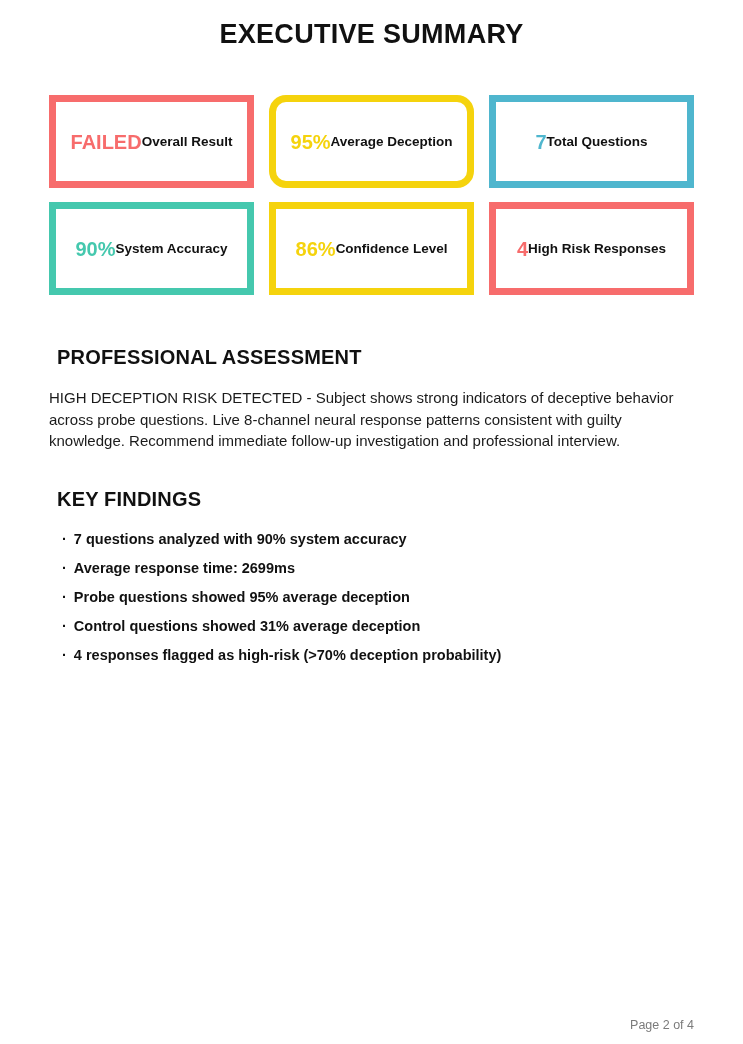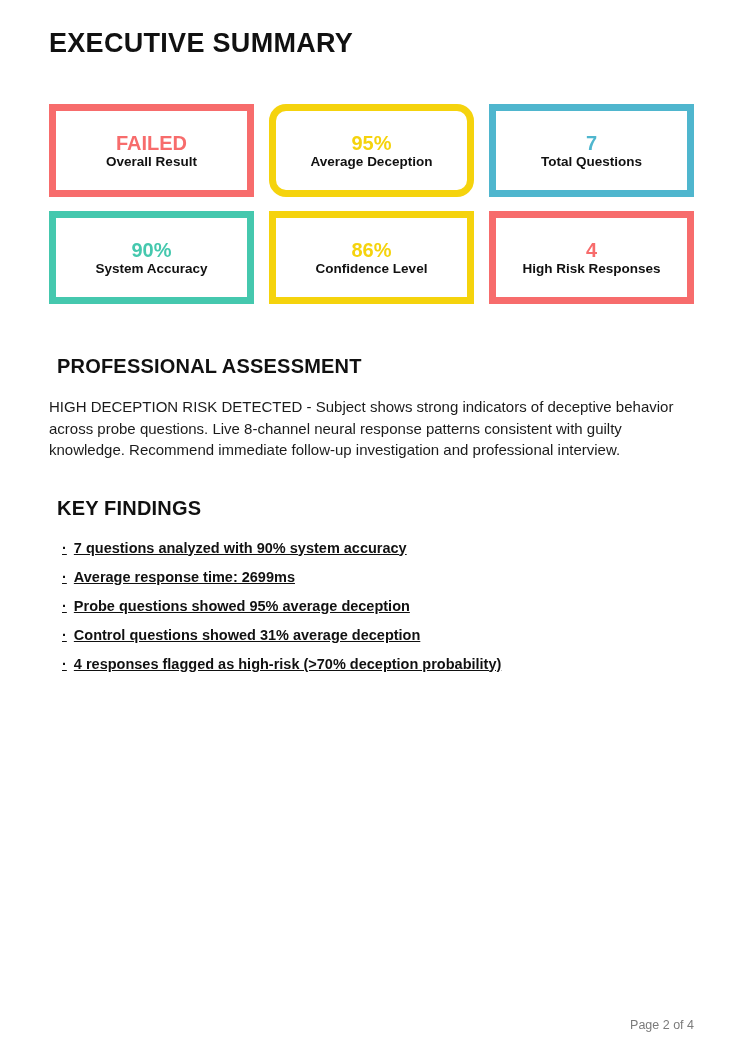--- a/index.html
+++ b/index.html
@@ -9,40 +9,41 @@
     height: 1044px;
     box-sizing: border-box;
     padding: 0 49px;
     background: #ffffff;
     font-family: "Liberation Sans", sans-serif;
     color: #111111;
     overflow: hidden;
   }
   .title {
     margin: 0;
-    padding-top: 28px;
+    padding-top: 19px;
     font-size: 27px;
     line-height: 30px;
     font-weight: bold;
     letter-spacing: 0.3px;
+    text-align: center;
   }
   .cards {
     margin-top: 46px;
     display: grid;
     grid-template-columns: repeat(3, 1fr);
     column-gap: 15px;
     row-gap: 14px;
   }
   .card {
     box-sizing: border-box;
     height: 93px;
     border: 7px solid #cccccc;
     background: #ffffff;
     display: flex;
-    flex-direction: column;
+    flex-direction: row;
     align-items: center;
     justify-content: center;
     text-align: center;
   }
   .card-value {
     font-size: 20px;
     line-height: 22px;
     font-weight: bold;
   }
   .card-label {
@@ -64,21 +65,20 @@
     font-size: 15px;
     line-height: 21.5px;
     font-weight: normal;
     color: #1b1b1b;
   }
   .section-kf { margin-top: 36px; }
   .findings {
     margin: 20px 0 0 0;
     padding: 0 0 0 13px;
     list-style: none;
-    text-decoration: underline;
   }
   .finding {
     font-size: 14.5px;
     line-height: 16px;
     font-weight: bold;
     margin-bottom: 13px;
     color: #111111;
   }
   .bullet { margin-right: 7px; }
   .footer {

